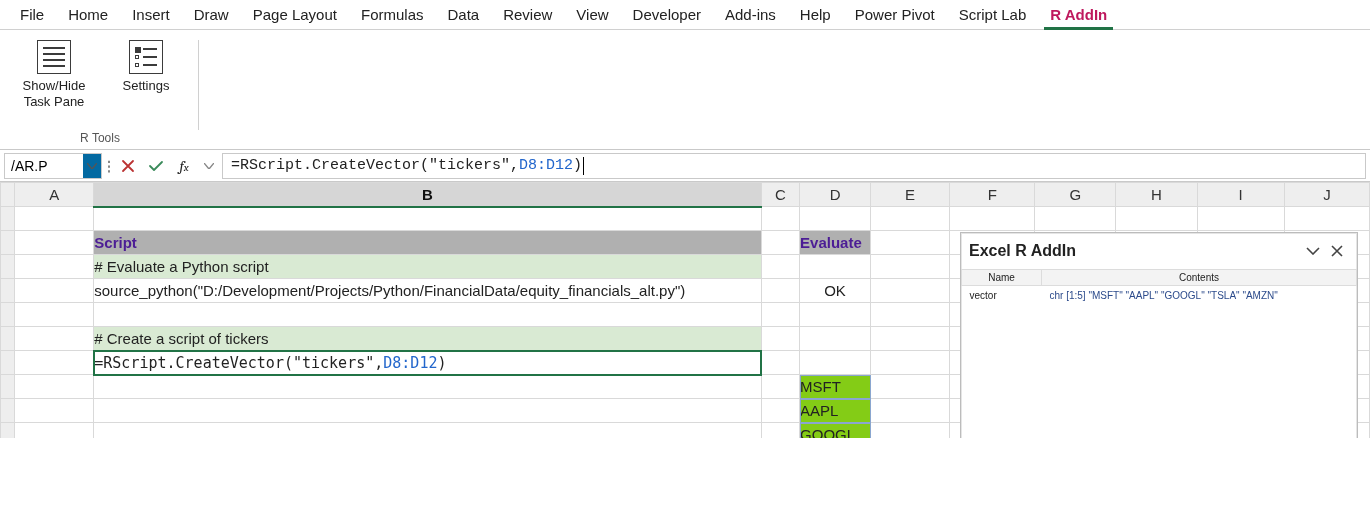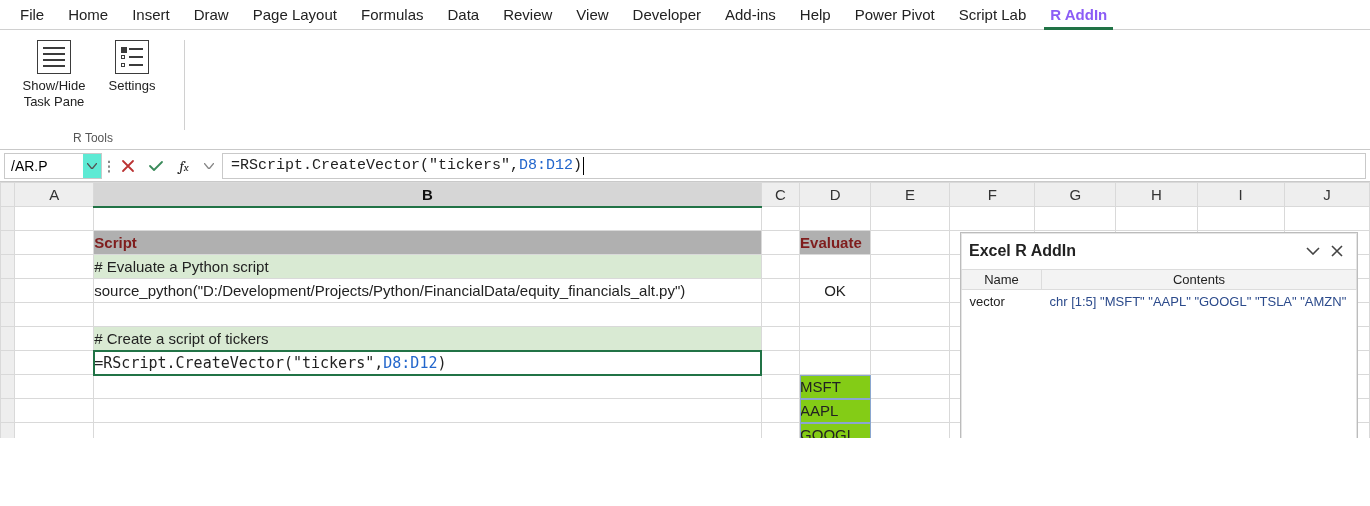--- a/index.html
+++ b/index.html
@@ -2,41 +2,41 @@
 <html><head>
 <meta charset="utf-8">
 <style>
   * { box-sizing: border-box; }
   html, body { margin: 0; padding: 0; font-family: "Segoe UI", Arial, sans-serif; font-size: 14px; color: #222; background: #fff; overflow: hidden; }
   .app { width: 1370px; height: 438px; position: relative; }
 
   
   .ribbon-tabs { display: flex; align-items: center; height: 30px; padding: 0 0 0 8px; border-bottom: 1px solid #d0d0d0; background: #fff; }
   .ribbon-tabs .tab { padding: 6px 12px; cursor: pointer; font-size: 15px; color: #222; }
-  .ribbon-tabs .tab.active { font-weight: 600; color: #8b5cf6; position: relative; }
+  .ribbon-tabs .tab.active { font-weight: 600; color: #be185d; position: relative; }
   .ribbon-tabs .tab.active::after { content: ""; position: absolute; left: 6px; right: 6px; bottom: -1px; height: 3px; background: #217346; }
 
   
   .ribbon-body { height: 120px; border-bottom: 1px solid #c9c9c9; background: #fff; display: flex; padding: 6px 8px 4px 8px; }
   .ribbon-group { display: flex; flex-direction: column; align-items: center; padding: 0 10px; }
-  .ribbon-group-inner { display: flex; gap: 6px; }
+  .ribbon-group-inner { display: flex; gap: 20px; }
   .ribbon-btn { display: flex; flex-direction: column; align-items: center; justify-content: flex-start; width: 72px; padding: 4px 2px 2px 2px; cursor: pointer; border-radius: 3px; }
   .ribbon-btn .icobox { width: 34px; height: 34px; border: 1.5px solid #3b3b3b; margin-bottom: 4px; position: relative; background: #fff; }
   .ribbon-btn .label { text-align: center; font-size: 13px; line-height: 1.2; }
   .ribbon-group-sep { width: 1px; background: #d0d0d0; margin: 4px 6px; height: 90px; }
   .ribbon-group-title { font-size: 12px; color: #555; margin-top: auto; padding-top: 4px; }
   .ico-lines::before { content: ""; position: absolute; left: 5px; right: 5px; top: 6px; height: 2px; background: #3b3b3b; box-shadow: 0 6px 0 #3b3b3b, 0 12px 0 #3b3b3b, 0 18px 0 #3b3b3b; }
   .ico-checklist::before { content: ""; position: absolute; left: 5px; top: 6px; width: 4px; height: 4px; border: 1px solid #3b3b3b; box-shadow: 0 8px 0 -0px #fff, 0 8px 0 0 #3b3b3b inset; }
   .ico-checklist::after { content: ""; position: absolute; left: 13px; right: 5px; top: 7px; height: 2px; background: #3b3b3b; box-shadow: 0 8px 0 #3b3b3b, 0 16px 0 #3b3b3b; }
   .ico-checklist .sq2 { position:absolute; left:5px; top:14px; width:4px; height:4px; border:1px solid #3b3b3b; }
   .ico-checklist .sq3 { position:absolute; left:5px; top:22px; width:4px; height:4px; border:1px solid #3b3b3b; }
 
   
   .formula-bar { display: flex; align-items: center; height: 32px; border-bottom: 1px solid #c9c9c9; background: #fff; padding: 3px 4px; gap: 4px; }
-  .namebox-wrap { display: flex; align-items: flex-end; border: 1px solid #c9c9c9; background: #5eead4; height: 26px; }
+  .namebox-wrap { display: flex; align-items: flex-end; border: 1px solid #c9c9c9; background: #0369a1; height: 26px; }
   .namebox { border: none; outline: none; width: 78px; height: 100%; padding: 0 6px; font-size: 14px; font-family: inherit; }
   .dd-caret { width: 18px; height: 100%; display: flex; align-items: center; justify-content: center; color: #555; cursor: pointer; }
   .caret-svg { width: 10px; height: 6px; }
   .fb-sep { width: 6px; display: flex; justify-content: center; color: #888; font-weight: bold; }
   .fb-btn { width: 24px; height: 24px; display: flex; align-items: center; justify-content: center; cursor: pointer; border-radius: 2px; }
   .fb-fx { font-style: italic; font-family: "Cambria", serif; font-size: 15px; }
   .formula-input { flex: 1; border: 1px solid #c9c9c9; height: 26px; display: flex; align-items: center; padding: 0 8px; font-family: Consolas, "Courier New", monospace; font-size: 15px; position: relative; }
   .formula-input .ref { color: #2266cc; }
   .cursor { display: inline-block; width: 1px; height: 18px; background: #000; vertical-align: middle; margin-left: 1px; animation: blink 1s step-start infinite; }
   @keyframes blink { 50% { opacity: 0; } }
@@ -57,34 +57,34 @@
   col.c-B  { width: 658px; }
   col.c-C  { width: 38px; }
   col.c-D  { width: 70px; }
   col.c-E  { width: 78px; }
   col.c-F  { width: 84px; }
   col.c-G  { width: 80px; }
   col.c-H  { width: 80px; }
   col.c-I  { width: 86px; }
   col.c-J  { width: 84px; }
 
-  .hdr-cell { background: #b0b0b0; font-weight: 700; color: #7f1d1d; }
+  .hdr-cell { background: #b0b0b0; font-weight: 700; color: #4c1d95; }
   .green-cell { background: #d9ead3; }
   .edit-cell { outline: 2px solid #217346; outline-offset: -1px; font-family: Consolas, monospace; }
   .edit-cell .ref { color: #2266cc; }
   .sel-range { background: #84cc16; outline: 1px solid #8aa6cf; outline-offset: -1px; margin-left: 7px; }
   .sel-range.top    { border-top: 1px solid #4a72b8 !important; }
   .sel-range.bottom { border-bottom: 1px solid #4a72b8 !important; }
 
   
   .pane { position: absolute; right: 12px; top: 50px; width: 398px; bottom: 6px; border: 1px solid #bcbcbc; background: #fff; box-shadow: 0 0 0 1px #e5e5e5 inset; display: flex; flex-direction: column; }
   .pane-title { display: flex; align-items: center; padding: 6px 8px; font-size: 16px; font-weight: 600; }
   .pane-title .sp { flex: 1; }
   .pane-title .pbtn { width: 24px; height: 24px; display: flex; align-items: center; justify-content: center; cursor: pointer; color: #444; }
-  .pane-table { width: 100%; border-collapse: collapse; font-size: 13px; flex: 1; }
+  .pane-table { width: 100%; border-collapse: collapse; font-size: 10px; flex: 1; }
   .pane-table th { background: #f3f3f3; border: 1px solid #dcdcdc; font-weight: normal; padding: 2px 6px; text-align: center; }
   .pane-table td { border: none; padding: 4px 8px; vertical-align: top; }
   .pane-table td.contents { color: #2b4a8b; }
   .pane-table th.name-col { width: 80px; }
 
   .big-x svg, .big-check svg, .caret-down svg, .pclose svg { display: block; }
 </style>
 </head>
 <body>
 <div class="app">

